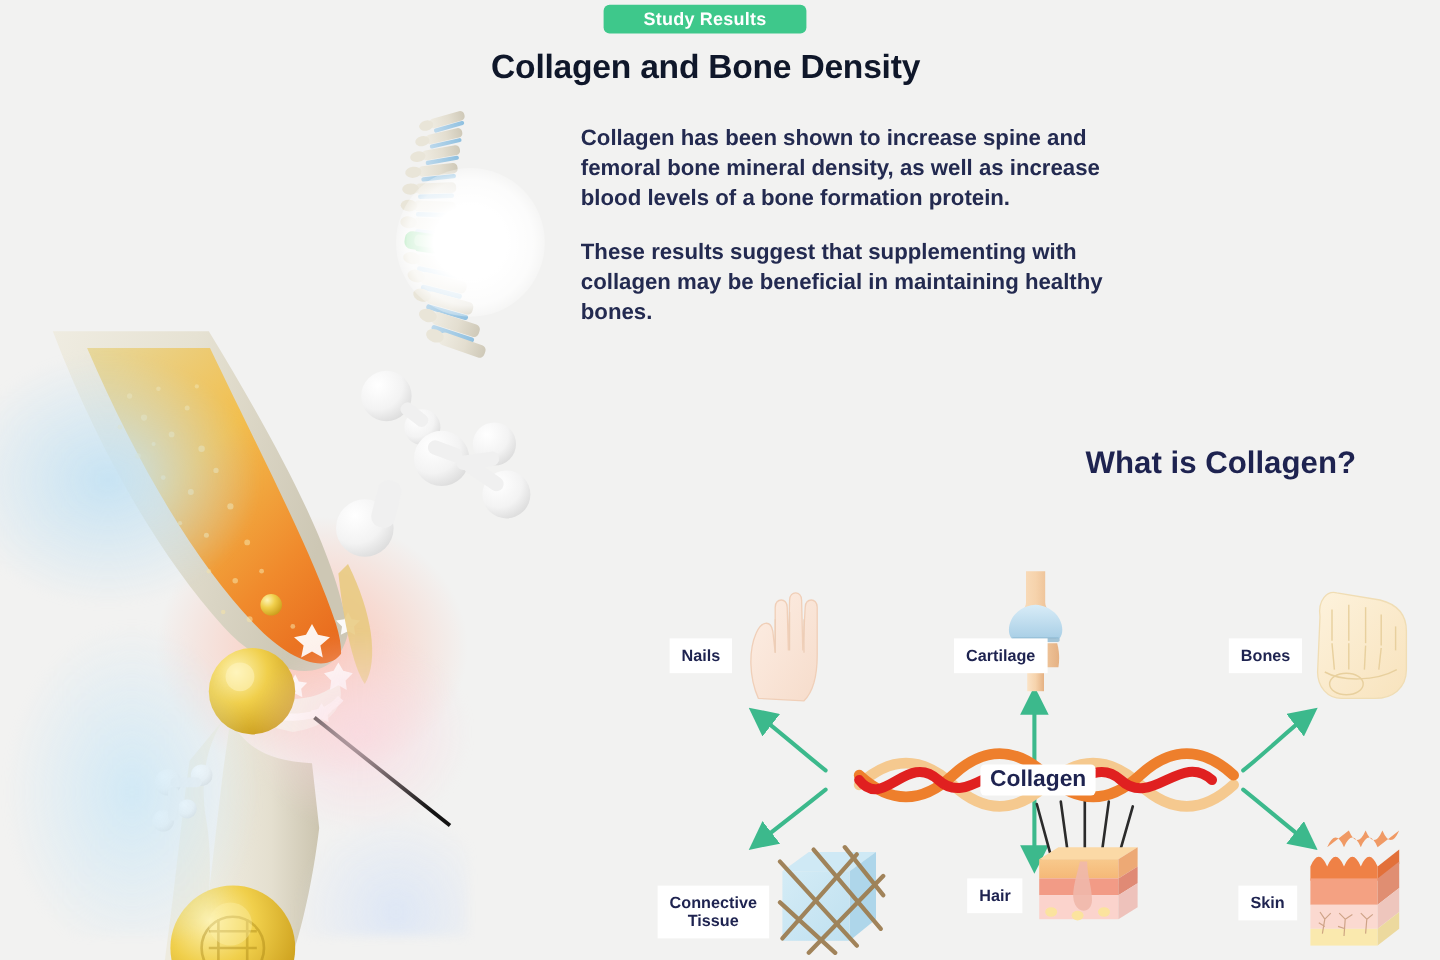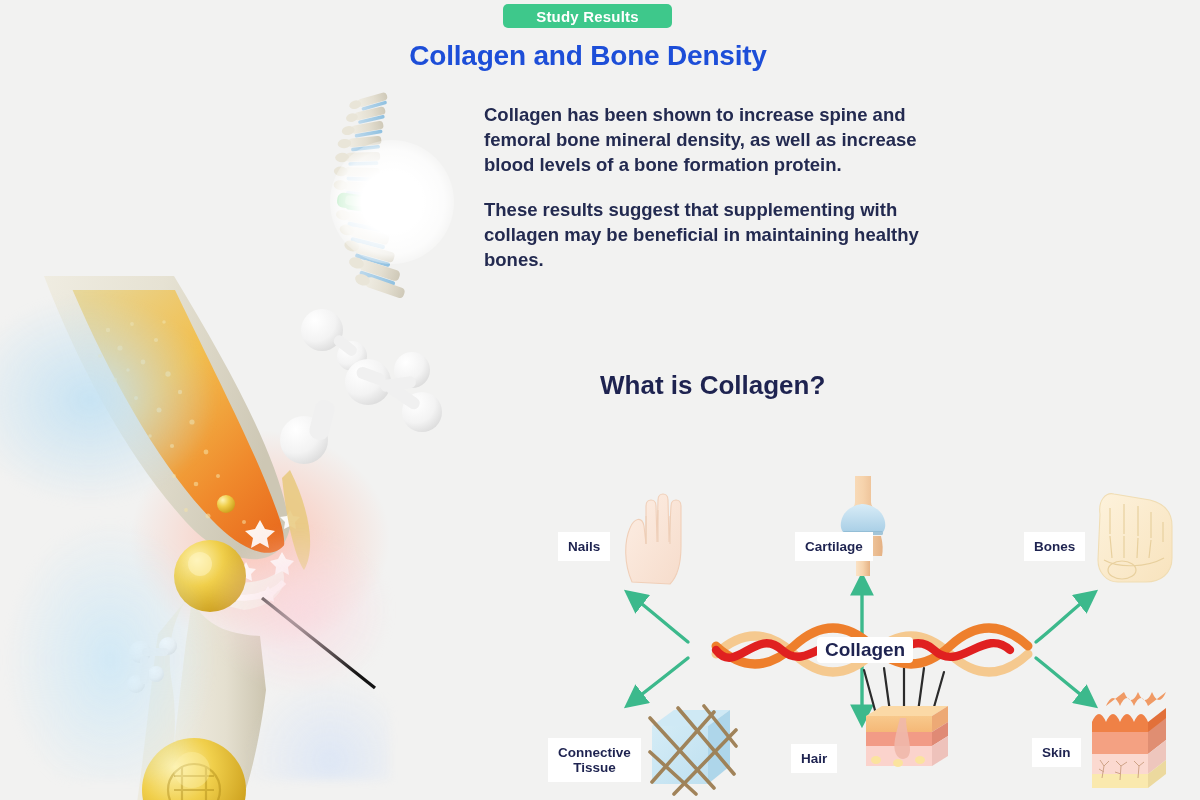--- a/index.html
+++ b/index.html
@@ -26,21 +26,21 @@
     border-radius: 5px;
     color: #ffffff;
     font-size: 15px; font-weight: bold;
     letter-spacing: .2px;
     display: flex; align-items: center; justify-content: center;
   }
   .page-title {
     position: absolute;
     left: 0; top: 40px; width: 1176px;
     text-align: center;
-    color: #1d4ed8;
+    color: #0f172a;
     font-size: 28px; font-weight: bold;
     letter-spacing: -.2px;
   }
 
   
   .study-text {
     position: absolute;
     left: 484px; top: 102px; width: 450px;
     color: #232a50;
     font-size: 18.5px; font-weight: bold;
@@ -75,21 +75,21 @@
       radial-gradient(ellipse 150px 200px at 140px 380px, rgba(206,232,246,.9), rgba(206,232,246,0) 70%),
       radial-gradient(ellipse 130px 120px at 330px 330px, rgba(250,216,224,.8), rgba(250,216,224,0) 70%),
       radial-gradient(ellipse 120px 120px at 360px 480px, rgba(213,226,247,.7), rgba(213,226,247,0) 70%);
     filter: blur(4px);
   }
 
   
   .wic-title {
     position: absolute;
     left: 600px; top: 370px; width: 530px;
-    text-align: left;
+    text-align: right;
     color: #1e2350;
     font-size: 26px; font-weight: bold;
   }
   .wic-sub {
     position: absolute;
     left: 600px; top: 426px; width: 534px;
     text-align: center;
     color: #2b3352;
     font-size: 17.5px;
     line-height: 24px;
@@ -500,21 +500,21 @@
         <rect x="8" y="78" width="66" height="20" fill="#fbd3cc"></rect>
         <polygon points="74,78 90,68 90,88 74,98" fill="#eec2bb"></polygon>
         <path d="M42,50 C38,66 34,78 38,86 C42,94 52,92 52,82 C52,72 48,62 48,50 Z" fill="#f0b8ab" opacity=".9"></path>
         <g fill="#fbe59a" opacity=".9">
           <ellipse cx="18" cy="92" rx="5" ry="4"></ellipse>
             <ellipse cx="40" cy="95" rx="5" ry="4"></ellipse>
             <ellipse cx="62" cy="92" rx="5" ry="4"></ellipse>
         </g>
       </svg>
     </div>
-    <div class="node-label" style="left:251px;top:262px;margin-top:12px;">Hair</div>
+    <div class="node-label" style="left:266px;top:262px;">Hair</div>
 
     <div class="node-icon" style="left:544px;top:222px;">
       <svg width="96" height="100" viewBox="0 0 96 100">
         <path d="M8,30 q7,-16 14,0 q7,-16 14,0 q7,-16 14,0 q7,-16 14,0 l0,12 l-56,0 Z" fill="#ef8146"></path>
         <polygon points="64,30 82,16 82,28 64,42" fill="#e2703a"></polygon>
         <path d="M22,14 q7,-16 14,0 q7,-16 14,0 q7,-16 14,0 l18,-14 q-7,16 -14,0 q-7,16 -14,0 q-7,16 -14,0 Z" fill="#f09055" opacity=".9"></path>
         <rect x="8" y="40" width="56" height="22" fill="#f4a182"></rect>
         <polygon points="64,40 82,26 82,48 64,62" fill="#e08e72"></polygon>
         <rect x="8" y="62" width="56" height="20" fill="#fbd9d0"></rect>
         <polygon points="64,62 82,48 82,68 64,82" fill="#eec6bd"></polygon>

